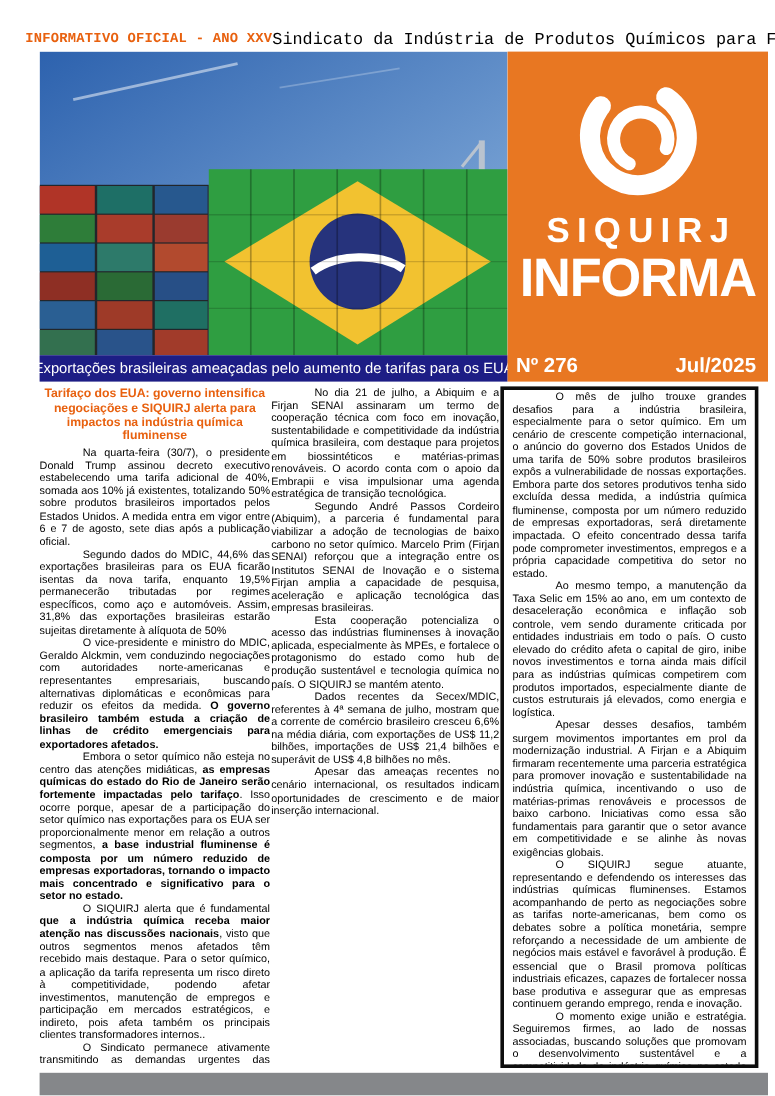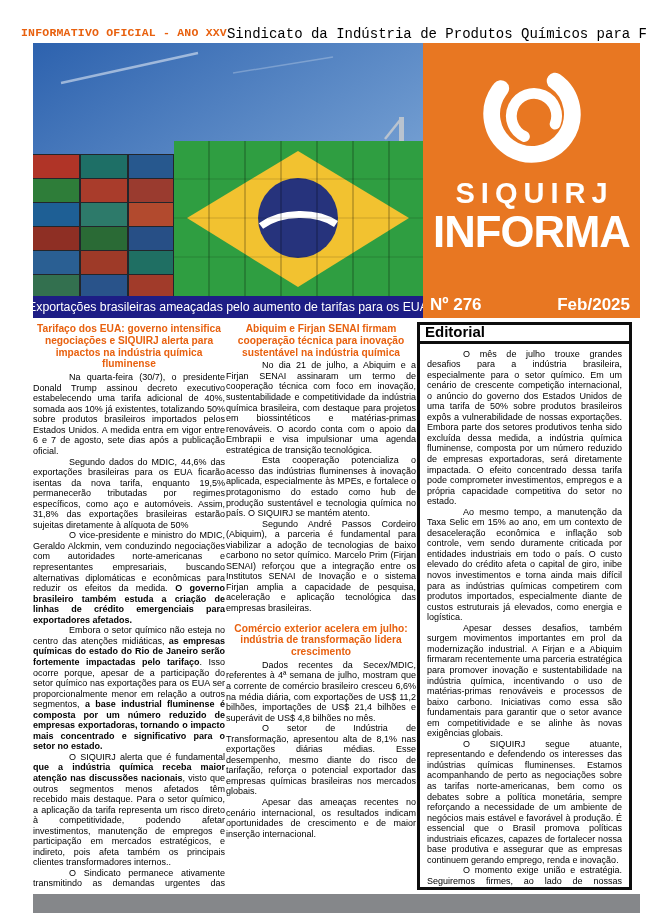--- a/index.html
+++ b/index.html
@@ -114,47 +114,43 @@
       <svg class="logo" width="118" height="118" viewBox="0 0 120 120">
         <g fill="none" stroke="#ffffff" stroke-linecap="round">
           <circle cx="60" cy="58" r="41" stroke-width="17" stroke-dasharray="196 62" transform="rotate(-55 60 58)"></circle>
           <circle cx="62" cy="60" r="23" stroke-width="11" stroke-dasharray="106 39" transform="rotate(115 62 60)"></circle>
         </g>
       </svg>
       <div class="brand-top">SIQUIRJ</div>
       <div class="brand-bottom">INFORMA</div>
       <div class="issue-row">
         <span>Nº 276</span>
-        <span>Feb/2025</span>
+        <span>Jul/2025</span>
       </div>
     </div>
   </div>
 
   <div class="main">
     <div class="col col-1">
         <div class="sec-heading">Tarifaço dos EUA: governo intensifica negociações e SIQUIRJ alerta para impactos na indústria química fluminense</div>
         <p class="para"><span>Na quarta-feira (30/7), o presidente Donald Trump assinou decreto executivo estabelecendo uma tarifa adicional de 40%, somada aos 10% já existentes, totalizando 50% sobre produtos brasileiros importados pelos Estados Unidos. A medida entra em vigor entre 6 e 7 de agosto, sete dias após a publicação oficial.</span></p>
         <p class="para"><span>Segundo dados do MDIC, 44,6% das exportações brasileiras para os EUA ficarão isentas da nova tarifa, enquanto 19,5% permanecerão tributadas por regimes específicos, como aço e automóveis. Assim, 31,8% das exportações brasileiras estarão sujeitas diretamente à alíquota de 50%</span></p>
         <p class="para"><span>O vice-presidente e ministro do MDIC, Geraldo Alckmin, vem conduzindo negociações com autoridades norte-americanas e representantes empresariais, buscando alternativas diplomáticas e econômicas para reduzir os efeitos da medida. </span><span style="font-weight: bold;">O governo brasileiro também estuda a criação de linhas de crédito emergenciais para exportadores afetados.</span></p>
         <p class="para"><span>Embora o setor químico não esteja no centro das atenções midiáticas, </span><span style="font-weight: bold;">as empresas químicas do estado do Rio de Janeiro serão fortemente impactadas pelo tarifaço</span><span>. Isso ocorre porque, apesar de a participação do setor químico nas exportações para os EUA ser proporcionalmente menor em relação a outros segmentos, </span><span style="font-weight: bold;">a base industrial fluminense é composta por um número reduzido de empresas exportadoras, tornando o impacto mais concentrado e significativo para o setor no estado.</span></p>
         <p class="para"><span>O SIQUIRJ alerta que é fundamental </span><span style="font-weight: bold;">que a indústria química receba maior atenção nas discussões nacionais</span><span>, visto que outros segmentos menos afetados têm recebido mais destaque. Para o setor químico, a aplicação da tarifa representa um risco direto à competitividade, podendo afetar investimentos, manutenção de empregos e participação em mercados estratégicos, e indireto, pois afeta também os principais clientes transformadores internos..</span></p>
         <p class="para"><span>O Sindicato permanece ativamente transmitindo as demandas urgentes das empresas associadas ao Poder Público, buscando apoio de outras entidades, como Firjan e Abiquim para maior interlocução com os</span></p>
       </div>
     <div class="col col-2">
-        <div class="sec-heading">Abiquim e Firjan SENAI firmam cooperação técnica para inovação sustentável na indústria química</div>
         <p class="para"><span>No dia 21 de julho, a Abiquim e a Firjan SENAI assinaram um termo de cooperação técnica com foco em inovação, sustentabilidade e competitividade da indústria química brasileira, com destaque para projetos em biossintéticos e matérias-primas renováveis. O acordo conta com o apoio da Embrapii e visa impulsionar uma agenda estratégica de transição tecnológica.</span></p>
+        <p class="para"><span>Segundo André Passos Cordeiro (Abiquim), a parceria é fundamental para viabilizar a adoção de tecnologias de baixo carbono no setor químico. Marcelo Prim (Firjan SENAI) reforçou que a integração entre os Institutos SENAI de Inovação e o sistema Firjan amplia a capacidade de pesquisa, aceleração e aplicação tecnológica das empresas brasileiras.</span></p>
         <p class="para"><span>Esta cooperação potencializa o acesso das indústrias fluminenses à inovação aplicada, especialmente às MPEs, e fortalece o protagonismo do estado como hub de produção sustentável e tecnologia química no país. O SIQUIRJ se mantém atento.</span></p>
-        <p class="para"><span>Segundo André Passos Cordeiro (Abiquim), a parceria é fundamental para viabilizar a adoção de tecnologias de baixo carbono no setor químico. Marcelo Prim (Firjan SENAI) reforçou que a integração entre os Institutos SENAI de Inovação e o sistema Firjan amplia a capacidade de pesquisa, aceleração e aplicação tecnológica das empresas brasileiras.</span></p>
-        <div class="sec-heading">Comércio exterior acelera em julho: indústria de transformação lidera crescimento</div>
         <p class="para"><span>Dados recentes da Secex/MDIC, referentes à 4ª semana de julho, mostram que a corrente de comércio brasileiro cresceu 6,6% na média diária, com exportações de US$ 11,2 bilhões, importações de US$ 21,4 bilhões e superávit de US$ 4,8 bilhões no mês.</span></p>
-        <p class="para"><span>O setor de Indústria de Transformação, apresentou alta de 8,1% nas exportações diárias médias. Esse desempenho, mesmo diante do risco de tarifação, reforça o potencial exportador das empresas químicas brasileiras nos mercados globais.</span></p>
         <p class="para"><span>Apesar das ameaças recentes no cenário internacional, os resultados indicam oportunidades de crescimento e de maior inserção internacional.</span></p>
       </div>
     <div class="editorial">
-      <div class="editorial-title">Editorial</div>
       <div>
           <p class="para"><span>O mês de julho trouxe grandes desafios para a indústria brasileira, especialmente para o setor químico. Em um cenário de crescente competição internacional, o anúncio do governo dos Estados Unidos de uma tarifa de 50% sobre produtos brasileiros expôs a vulnerabilidade de nossas exportações. Embora parte dos setores produtivos tenha sido excluída dessa medida, a indústria química fluminense, composta por um número reduzido de empresas exportadoras, será diretamente impactada. O efeito concentrado dessa tarifa pode comprometer investimentos, empregos e a própria capacidade competitiva do setor no estado.</span></p>
           <p class="para"><span>Ao mesmo tempo, a manutenção da Taxa Selic em 15% ao ano, em um contexto de desaceleração econômica e inflação sob controle, vem sendo duramente criticada por entidades industriais em todo o país. O custo elevado do crédito afeta o capital de giro, inibe novos investimentos e torna ainda mais difícil para as indústrias químicas competirem com produtos importados, especialmente diante de custos estruturais já elevados, como energia e logística.</span></p>
           <p class="para"><span>Apesar desses desafios, também surgem movimentos importantes em prol da modernização industrial. A Firjan e a Abiquim firmaram recentemente uma parceria estratégica para promover inovação e sustentabilidade na indústria química, incentivando o uso de matérias-primas renováveis e processos de baixo carbono. Iniciativas como essa são fundamentais para garantir que o setor avance em competitividade e se alinhe às novas exigências globais.</span></p>
           <p class="para"><span>O SIQUIRJ segue atuante, representando e defendendo os interesses das indústrias químicas fluminenses. Estamos acompanhando de perto as negociações sobre as tarifas norte-americanas, bem como os debates sobre a política monetária, sempre reforçando a necessidade de um ambiente de negócios mais estável e favorável à produção. É essencial que o Brasil promova políticas industriais eficazes, capazes de fortalecer nossa base produtiva e assegurar que as empresas continuem gerando emprego, renda e inovação.</span></p>
           <p class="para"><span>O momento exige união e estratégia. Seguiremos firmes, ao lado de nossas associadas, buscando soluções que promovam o desenvolvimento sustentável e a competitividade da indústria química no estado do Rio de Janeiro e em todo o país.</span></p>
         </div>
     </div>
   </div>
 

